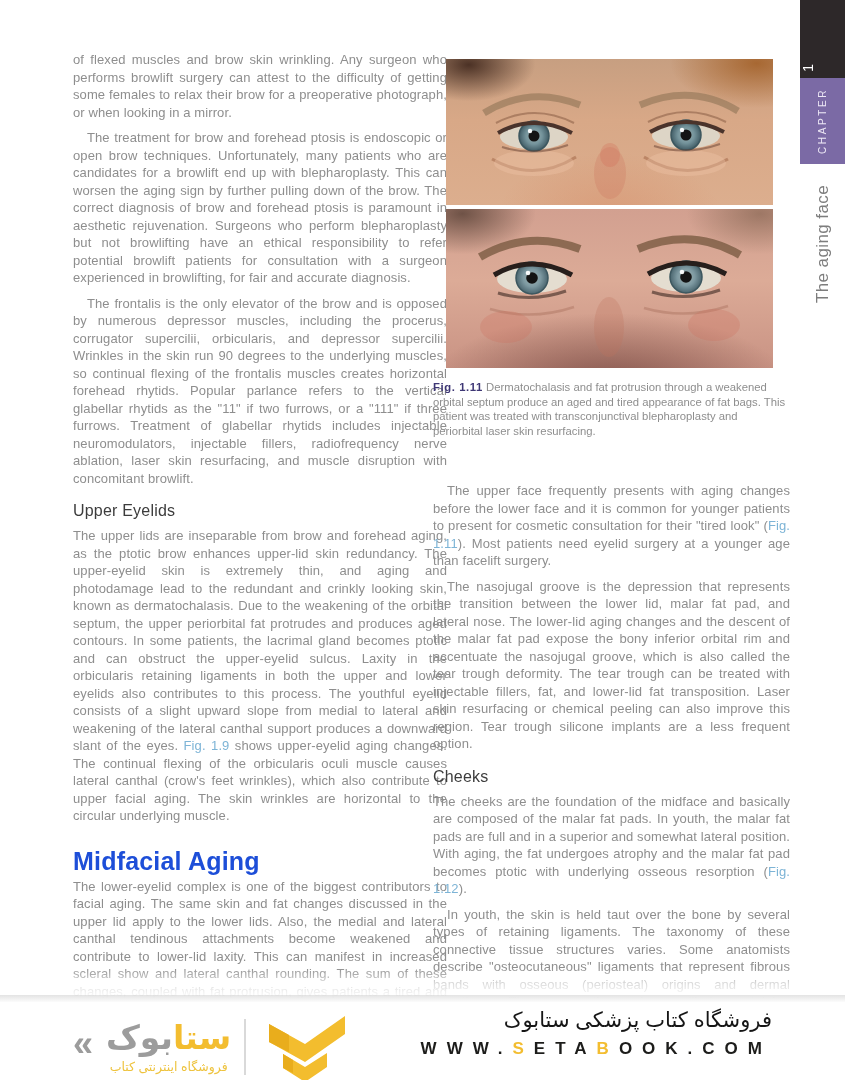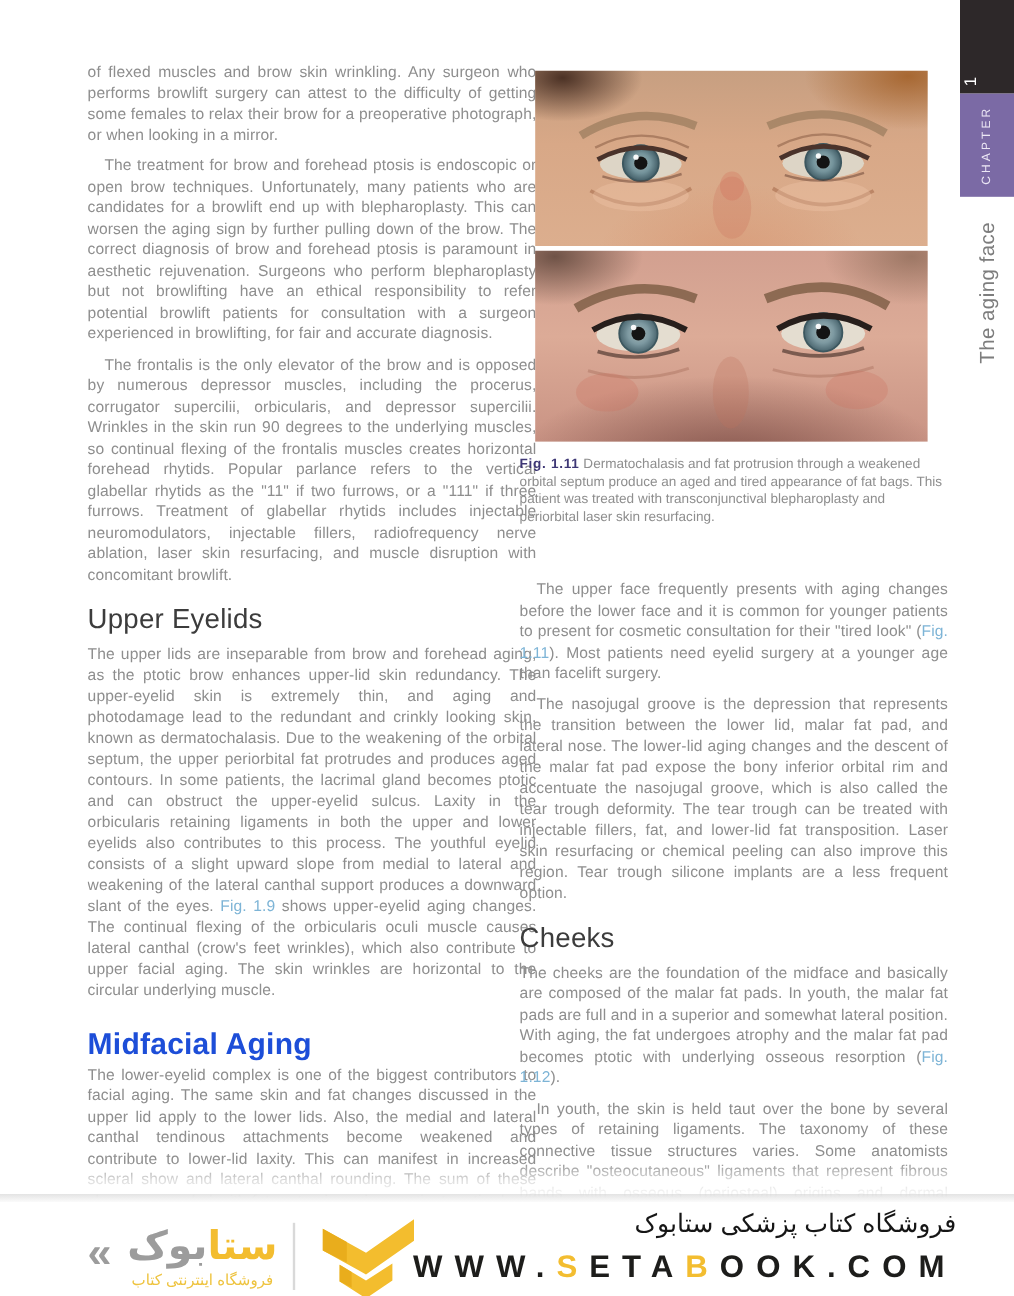--- a/index.html
+++ b/index.html
@@ -19,21 +19,21 @@
            display:flex;align-items:center;justify-content:center;}
   .chapter-title{writing-mode:vertical-rl;transform:rotate(180deg);
            color:#7d7d7d;font-size:17px;letter-spacing:.4px;white-space:nowrap;}
 
   
   .col-left{position:absolute;left:73px;top:51px;width:374px;height:947px;overflow:hidden;}
   .col-right{position:absolute;left:433px;top:52px;width:357px;height:946px;overflow:hidden;}
   .para{font-size:13px;line-height:17.5px;color:#8e8e8e;text-align:justify;
         margin:0 0 8px 0;letter-spacing:.1px;}
   .para.indent{text-indent:14px;}
-  .h2{font-size:23px;color:#3c3c3c;font-weight:400;letter-spacing:.2px;margin:15px 0 7px 0;}
+  .h2{font-size:16px;color:#3c3c3c;font-weight:400;letter-spacing:.2px;margin:15px 0 7px 0;}
   .h1{font-size:25px;color:#1d4ed8;font-weight:600;letter-spacing:.2px;margin:22px 0 2px 0;}
   .it{}
   .figlink{color:#7db4d6;cursor:pointer;}
 
   
   .photos{margin:7px 0 0 13px;width:327px;}
   .photo{position:relative;width:327px;overflow:hidden;}
   .photo svg{position:absolute;left:0;top:0;}
   .photo1{height:146px;margin-bottom:4px;
     background:
@@ -58,23 +58,23 @@
 
   
   .footer{position:absolute;left:0;top:1002px;width:845px;height:78px;background:#fff;}
   .logo-group{position:absolute;left:73px;top:8px;display:flex;align-items:center;gap:13px;}
   .guillemet{color:#9c9c9c;font-size:36px;font-weight:700;line-height:1;transform:translateY(-3px);}
   .logo-text-block{display:flex;flex-direction:column;align-items:center;}
   .wordmark{font-size:33px;font-weight:700;line-height:1;direction:rtl;unicode-bidi:isolate;}
   .wm-y{color:#f3bd30;} .wm-g{color:#9c9c9c;}
   .logo-sub{color:#eec33e;font-size:12.5px;margin-top:5px;letter-spacing:.3px;}
   .logo-divider{width:2px;height:56px;background:#d9d9d9;}
-  .footer-right{position:absolute;right:48px;top:6px;text-align:right;}
+  .footer-right{position:absolute;right:73px;top:6px;text-align:right;}
   .store-title{font-size:21px;color:#161616;direction:rtl;margin:0 0 7px 0;font-weight:500;}
-  .footer-url{font-size:26px;font-weight:700;letter-spacing:10px;color:#1d1d1b;white-space:nowrap;}
+  .footer-url{font-size:17px;font-weight:700;letter-spacing:10px;color:#1d1d1b;white-space:nowrap;}
 </style>
 </head>
 <body>
 
 <div class="page">
 
   <div class="chapnum-block">
     <span class="chapnum">1</span>
   </div>
   <div class="chapter-block">

